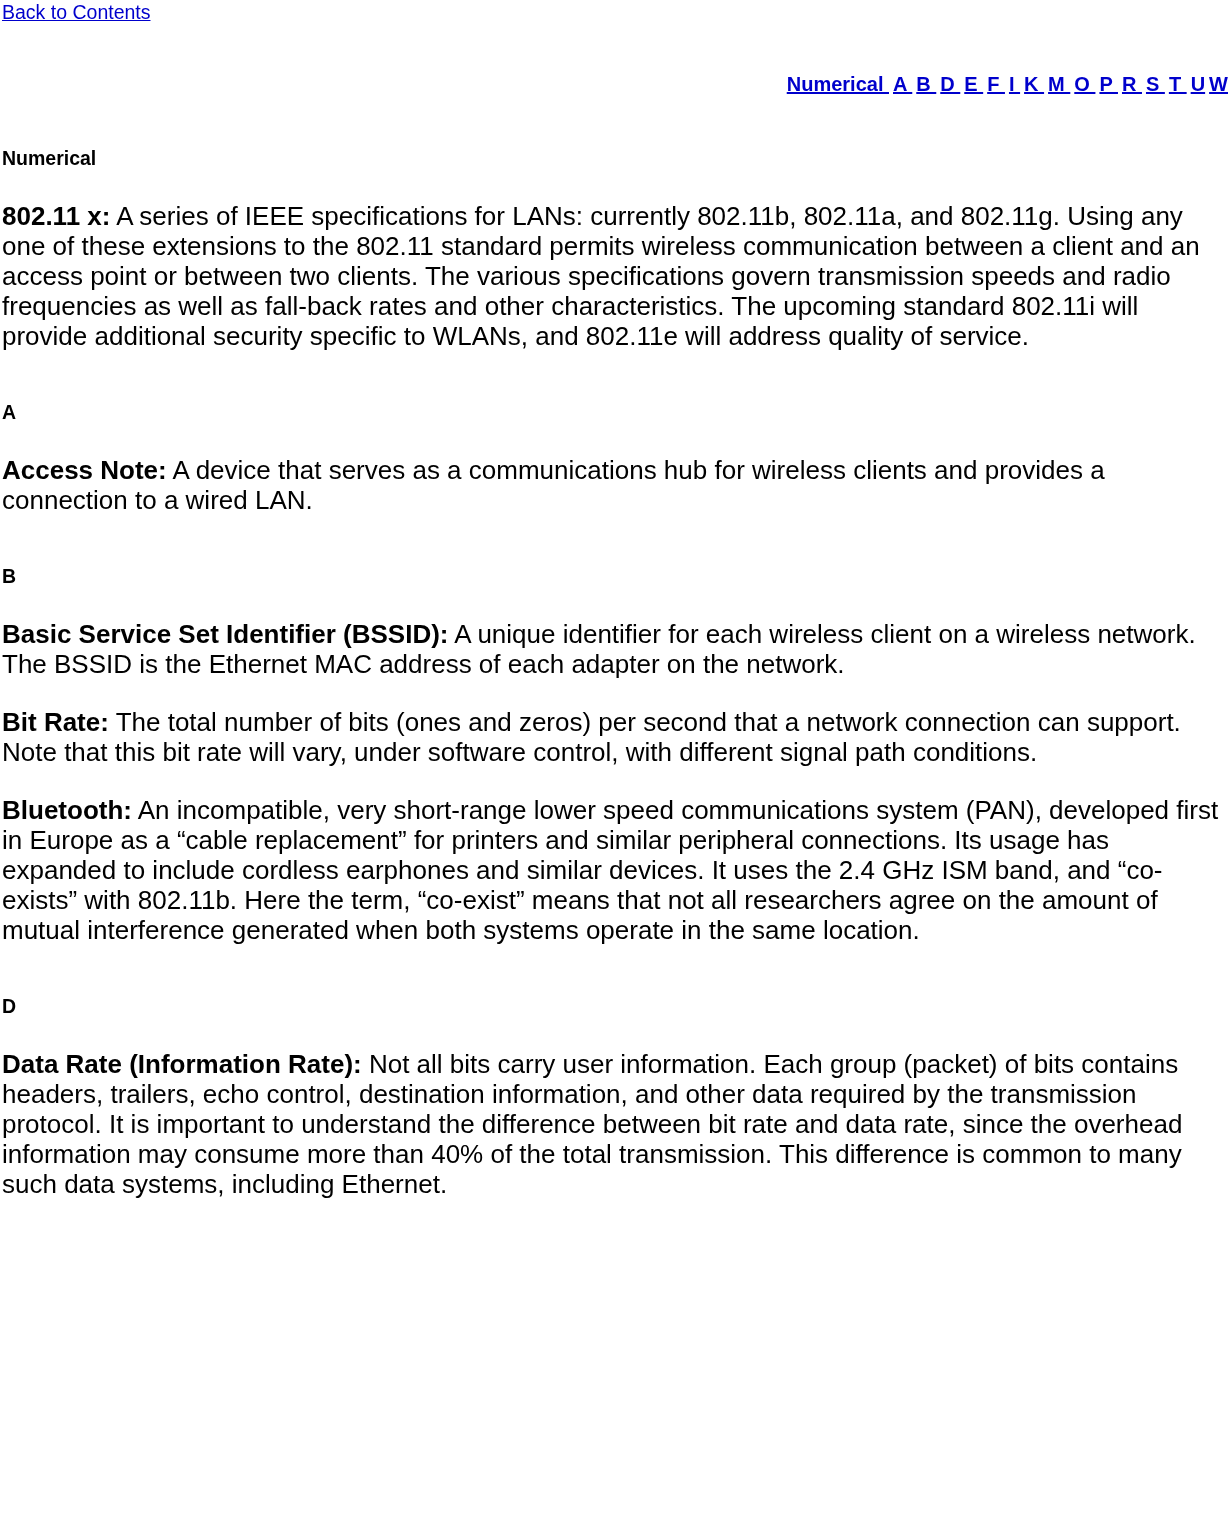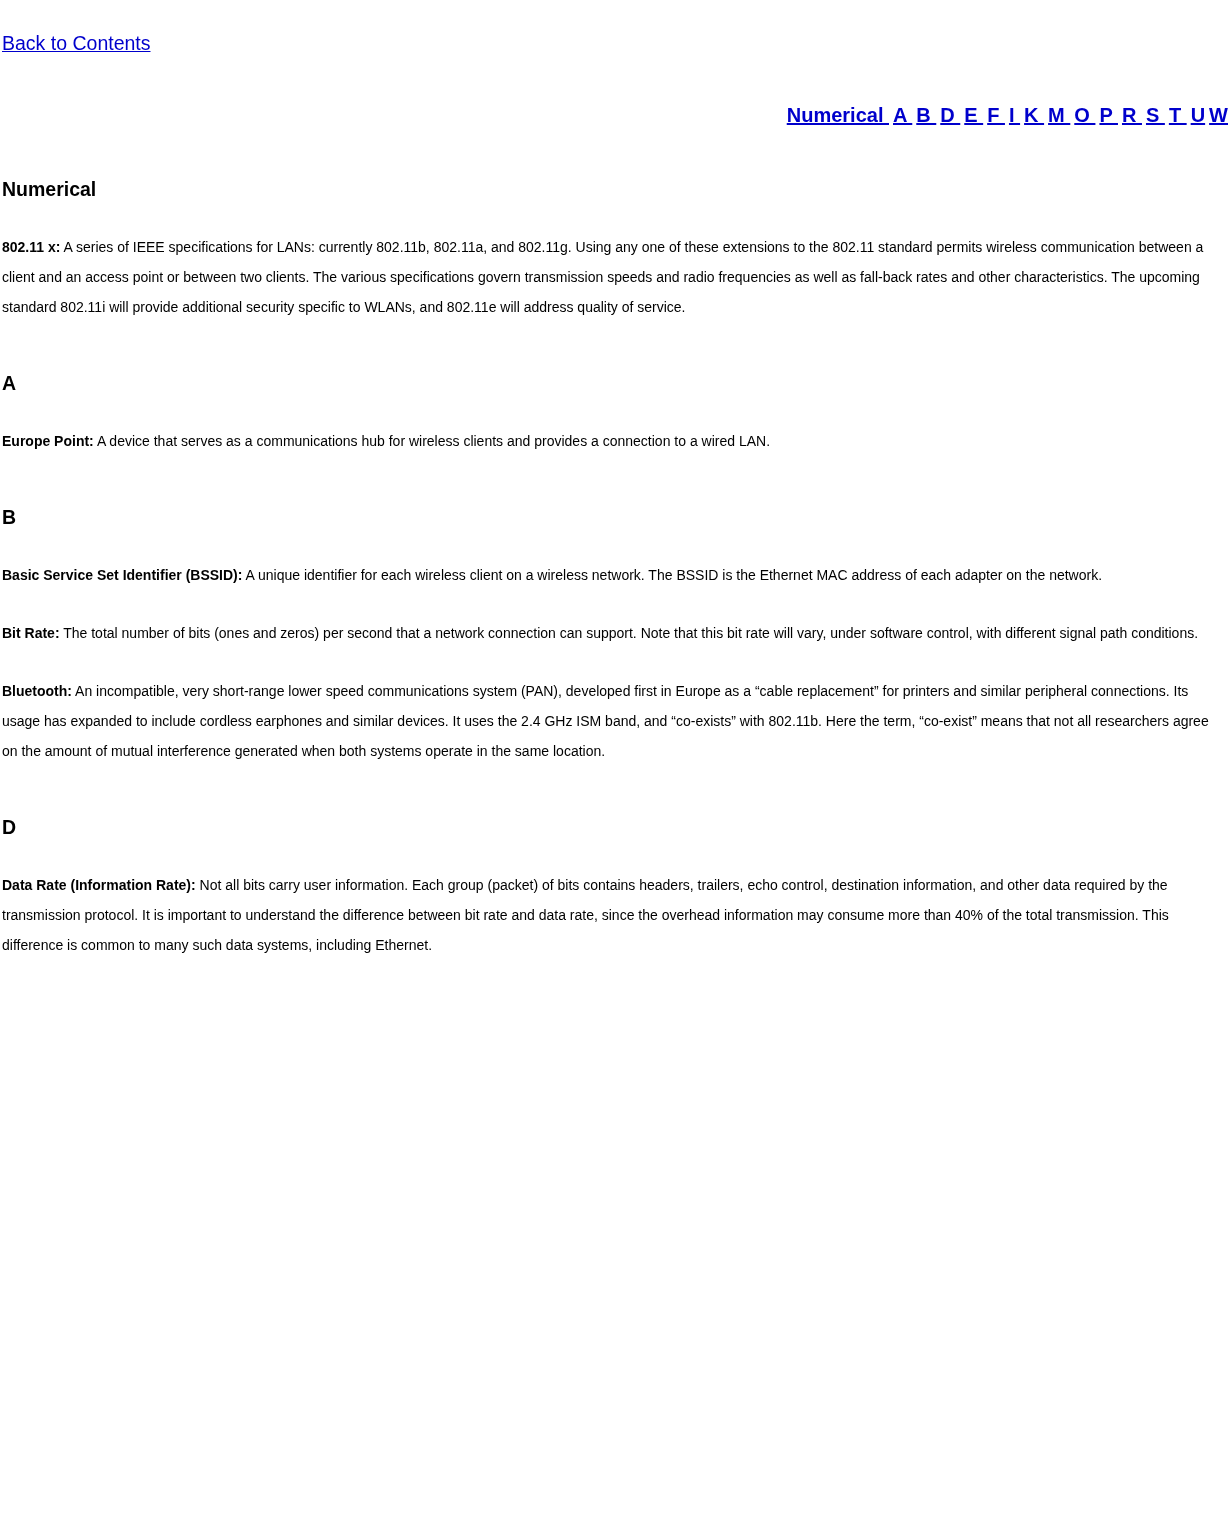--- a/index.html
+++ b/index.html
@@ -26,21 +26,20 @@
     color: #0000cc;
     text-decoration: underline;
     cursor: pointer;
   }
 
   .backlink-row {
     font-size: 19.5px;
     line-height: 22px;
     padding-top: 1px;
     margin-bottom: 0;
-    margin-top: 31px;
   }
 
   
   h1.glossary-title {
     font-size: 35px;
     font-weight: bold;
     line-height: 40px;
     margin: 40px 0 0 0;
     letter-spacing: -0.3px;
   }
@@ -65,21 +64,21 @@
   
   h2.section-letter {
     font-size: 19.5px;
     font-weight: bold;
     line-height: 30px;
     margin: 46px 0 0 0;
   }
 
   
   p.definition {
-    font-size: 14px;
+    font-size: 26px;
     line-height: 30px;
     margin: 28px 0 0 0;
     text-align: left;
   }
   p.definition .term {
     font-weight: bold;
   }
 </style>
 </head>
 <body>
@@ -94,21 +93,21 @@
   <div class="alpha-nav">
     <a class="doclink" href="#"> Numerical </a><span class="gap-sm"></span><a class="doclink" href="#">A </a><span class="gap-sm"></span><a class="doclink" href="#">B </a><span class="gap-sm"></span><a class="doclink" href="#">D </a><span class="gap-sm"></span><a class="doclink" href="#">E </a><span class="gap-sm"></span><a class="doclink" href="#">F </a><span class="gap-sm"></span><a class="doclink" href="#">I </a><span class="gap-sm"></span><a class="doclink" href="#">K </a><span class="gap-sm"></span><a class="doclink" href="#">M </a><span class="gap-sm"></span><a class="doclink" href="#">O </a><span class="gap-sm"></span><a class="doclink" href="#">P </a><span class="gap-sm"></span><a class="doclink" href="#">R </a><span class="gap-sm"></span><a class="doclink" href="#">S </a><span class="gap-sm"></span><a class="doclink" href="#">T </a><span class="gap-sm"></span><a class="doclink" href="#">U</a><span class="gap-sm"></span><a class="doclink" href="#">W</a>
   </div>
 
   <h2 class="section-letter">Numerical</h2>
 
   <p class="definition"><span class="term">802.11 x:</span><span> A series of IEEE specifications for LANs: currently 802.11b, 802.11a, and 802.11g. Using any one of these extensions to the 802.11 standard permits wireless communication between a client and an access point or between two clients. The various specifications govern transmission speeds and radio frequencies as well as fall-back rates and other characteristics. The upcoming standard 802.11i will provide additional security specific to WLANs, and 802.11e will address quality of service.</span></p>
 
   <h2 class="section-letter">A</h2>
 
-  <p class="definition"><span class="term">Europe Point:</span><span> A device that serves as a communications hub for wireless clients and provides a connection to a wired LAN.</span></p>
+  <p class="definition"><span class="term">Access Note:</span><span> A device that serves as a communications hub for wireless clients and provides a connection to a wired LAN.</span></p>
 
 
   <h2 class="section-letter">B</h2>
 
   <p class="definition"><span class="term">Basic Service Set Identifier (BSSID):</span><span> A unique identifier for each wireless client on a wireless network. The BSSID is the Ethernet MAC address of each adapter on the network.</span></p>
 
   <p class="definition"><span class="term">Bit Rate:</span><span> The total number of bits (ones and zeros) per second that a network connection can support. Note that this bit rate will vary, under software control, with different signal path conditions.</span></p>
 
   <p class="definition"><span class="term">Bluetooth:</span><span> An incompatible, very short-range lower speed communications system (PAN), developed first in Europe as a “cable replacement” for printers and similar peripheral connections. Its usage has expanded to include cordless earphones and similar devices. It uses the 2.4 GHz ISM band, and “co-exists” with 802.11b. Here the term, “co-exist” means that not all researchers agree on the amount of mutual interference generated when both systems operate in the same location.</span></p>
 

